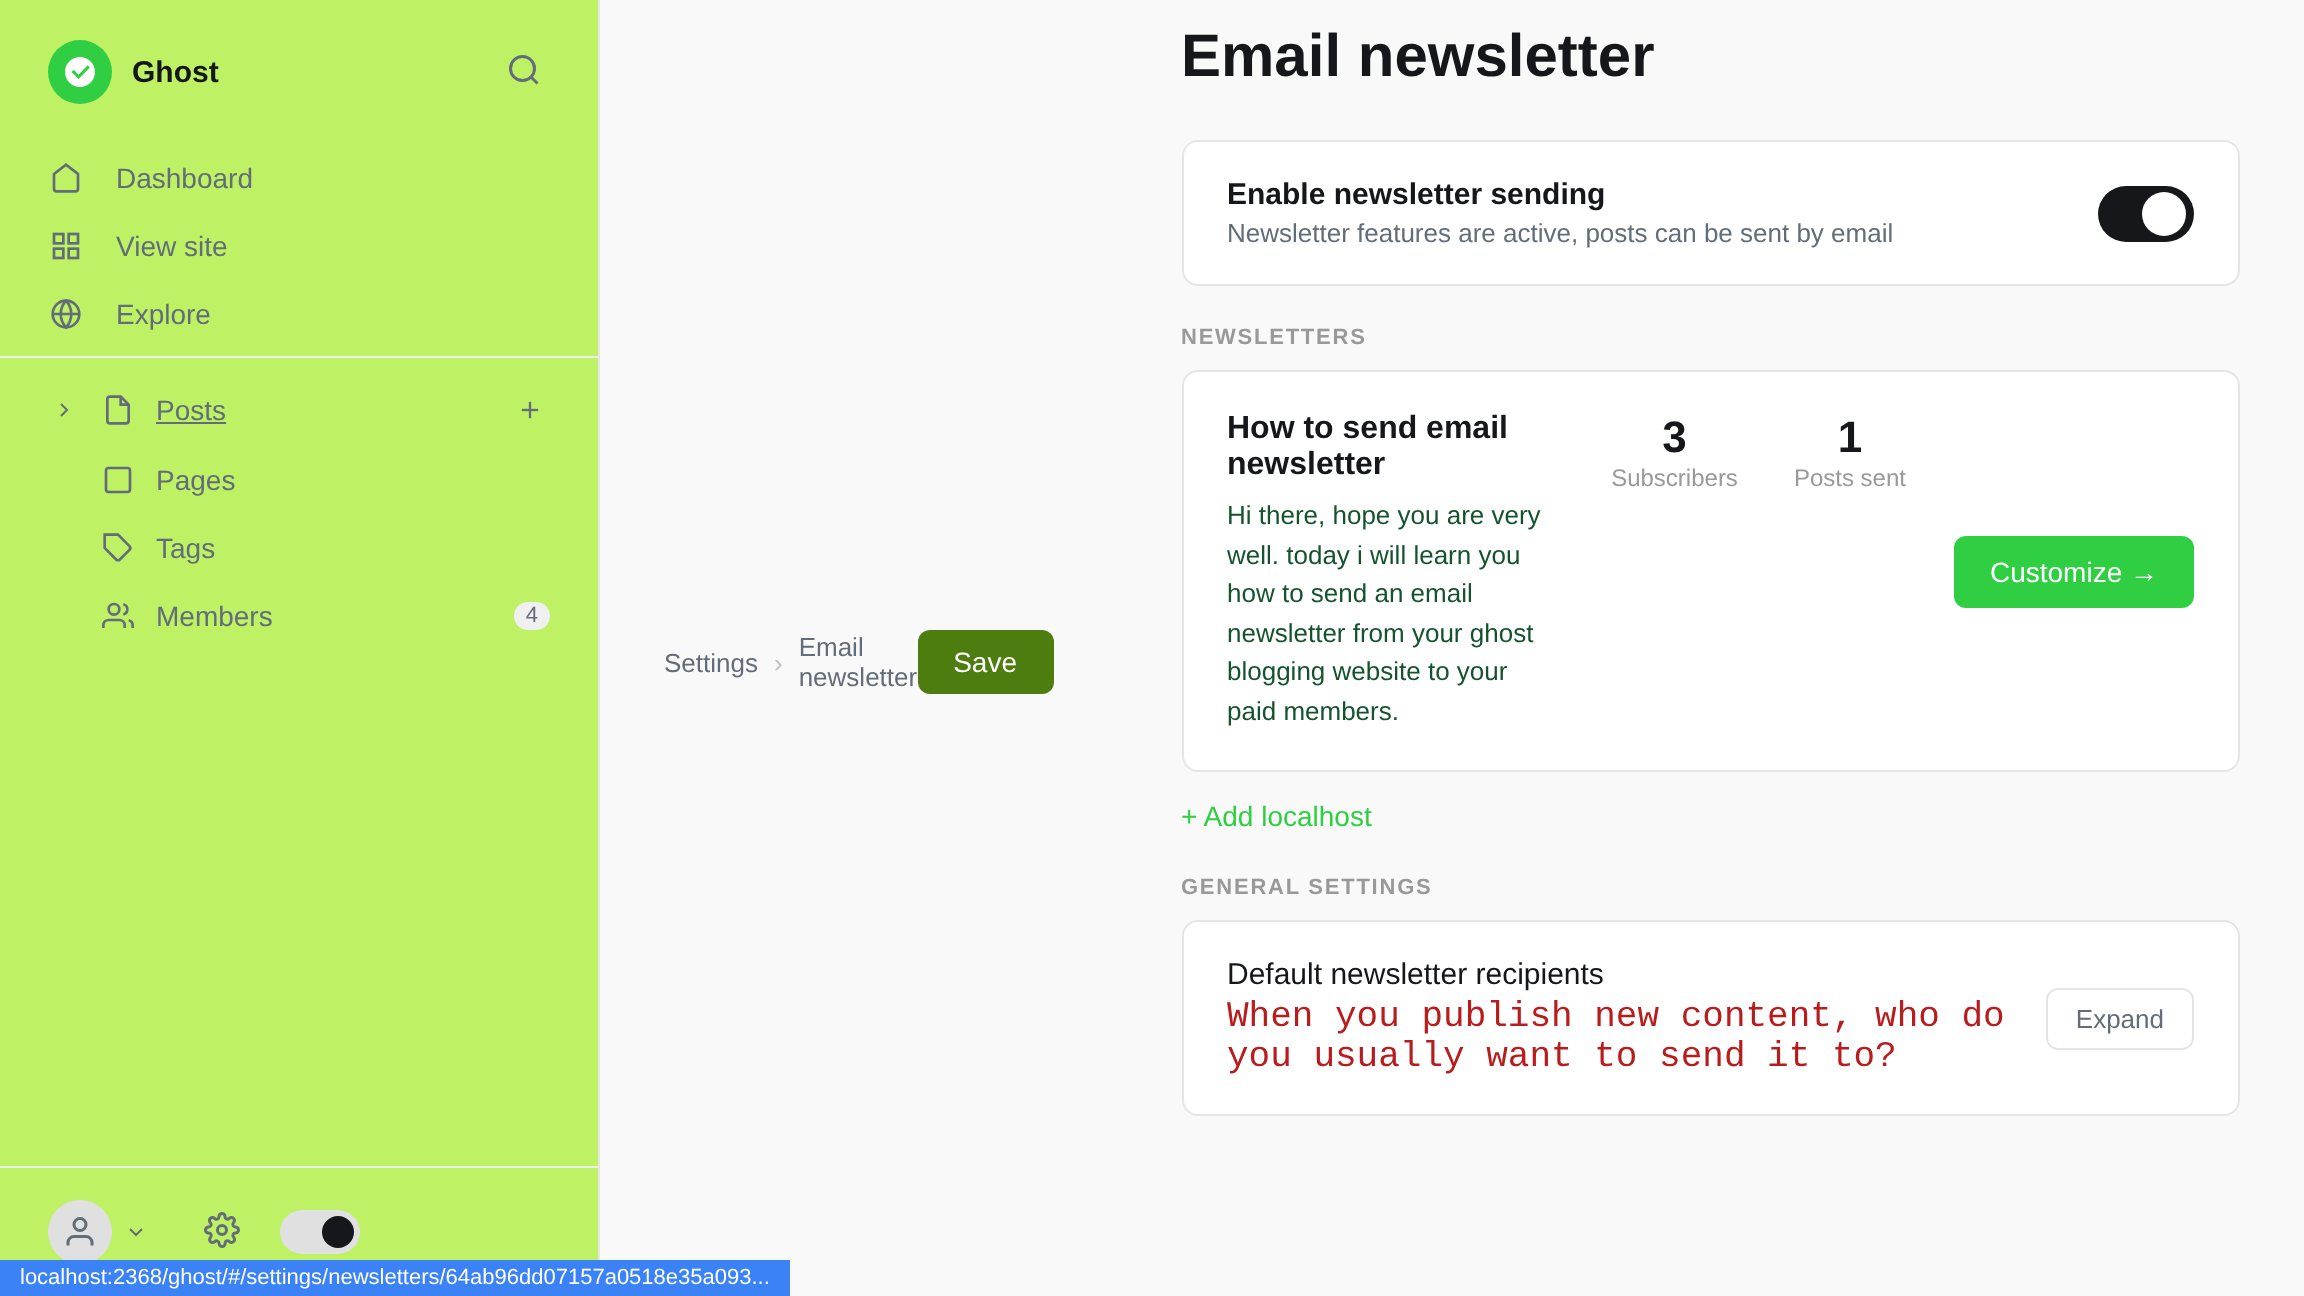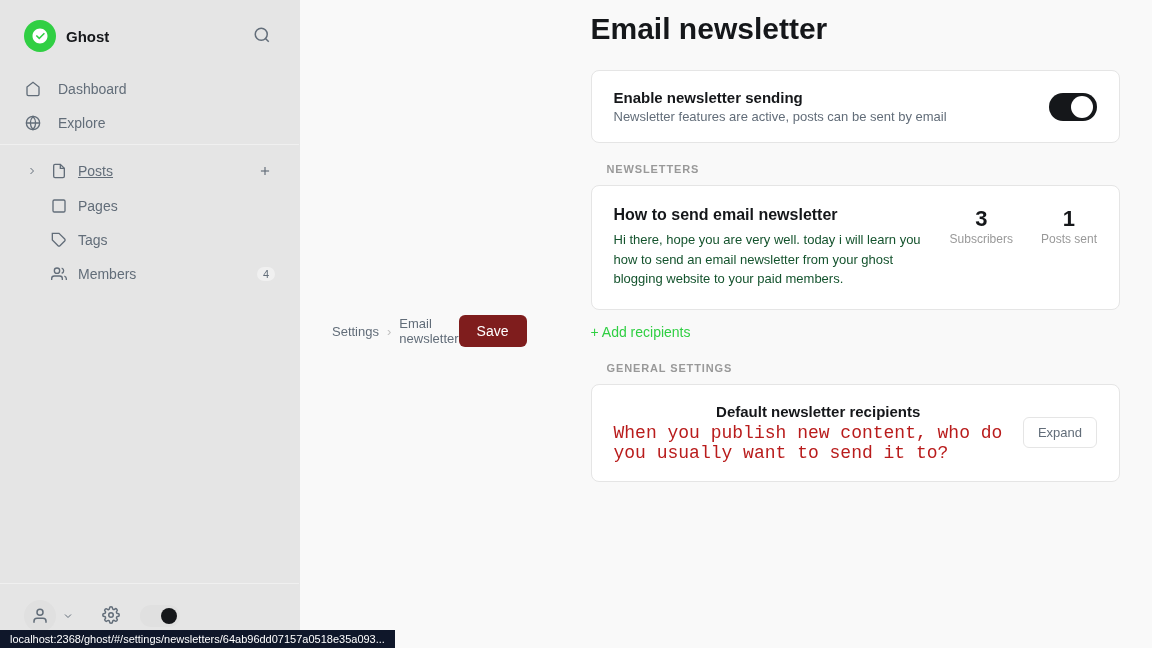--- a/index.html
+++ b/index.html
@@ -2,21 +2,21 @@
 <html><head>
   <meta charset="utf-8">
   <style>
     * { box-sizing: border-box; margin: 0; padding: 0; }
     body { font-family: -apple-system, BlinkMacSystemFont, 'Segoe UI', sans-serif; background: #f9f9f9; display: flex; height: 648px; width: 1152px; overflow: hidden; }
 
     
     .sidebar {
       width: 300px;
       min-width: 300px;
-      background: #e5e5e5;
+      background: #bef264;
       border-right: 1px solid #e5e5e5;
       display: flex;
       flex-direction: column;
       height: 100%;
       padding: 0;
     }
     .sidebar-header {
       display: flex;
       align-items: center;
       justify-content: space-between;
@@ -155,21 +155,21 @@
       padding: 14px 32px 0;
     }
     .breadcrumb {
       display: flex;
       align-items: center;
       gap: 8px;
       font-size: 13px;
       color: #626d79;
     }
     .save-btn {
-      background: #7f1d1d;
+      background: #4d7c0f;
       color: #fff;
       border: none;
       border-radius: 6px;
       padding: 8px 18px;
       font-size: 14px;
       font-weight: 500;
       cursor: pointer;
     }
 
     
@@ -221,21 +221,21 @@
       transition: 0.2s;
     }
 
     
     .section-label {
       font-size: 11px;
       font-weight: 700;
       letter-spacing: 0.08em;
       color: #999;
       text-transform: uppercase;
-      margin: 20px 16px 10px;
+      margin: 20px 0 10px;
     }
 
     
     .newsletter-card {
       background: #fff;
       border: 1px solid #e5e5e5;
       border-radius: 8px;
       padding: 20px 22px;
       display: flex;
       align-items: flex-start;
@@ -288,40 +288,40 @@
     
     .recipients-card {
       background: #fff;
       border: 1px solid #e5e5e5;
       border-radius: 8px;
       padding: 18px 22px;
       display: flex;
       align-items: center;
       justify-content: space-between;
     }
-    .recipients-label { font-size: 15px; font-weight: 700; color: #15171a; margin-bottom: 3px; text-align: center; }
+    .recipients-label { font-size: 15px; font-weight: 400; color: #15171a; margin-bottom: 3px; }
     .recipients-desc { font-size: 18px; color: #b91c1c; font-family: Liberation Mono, monospace; }
     .expand-btn {
       background: none;
       border: 1px solid #e5e5e5;
       border-radius: 6px;
       padding: 7px 14px;
       font-size: 13px;
       color: #626d79;
       cursor: pointer;
       font-weight: 500;
       text-align: right;
     }
 
     
     .status-bar {
       position: fixed;
       bottom: 0;
       left: 0;
-      background: #0f172a;
+      background: #3b82f6;
       color: #fff;
       font-size: 11px;
       padding: 3px 10px;
       z-index: 100;
     }
 
     
     .main-wrapper::-webkit-scrollbar { width: 8px; }
     .main-wrapper::-webkit-scrollbar-track { background: #f0f0f0; }
     .main-wrapper::-webkit-scrollbar-thumb { background: #ccc; border-radius: 4px; }
@@ -348,20 +348,31 @@
   </div>
 
   <nav class="nav-section">
     <div class="nav-item">
       <span class="nav-icon">
         <svg width="16" height="16" viewBox="0 0 24 24" fill="none" stroke="currentColor" stroke-width="2">
             <path d="m3 9 9-7 9 7v11a2 2 0 0 1-2 2H5a2 2 0 0 1-2-2z"></path>
           </svg>
       </span>
       <span>Dashboard</span>
+    </div>
+    <div class="nav-item">
+      <span class="nav-icon">
+        <svg width="16" height="16" viewBox="0 0 24 24" fill="none" stroke="currentColor" stroke-width="2">
+            <rect x="3" y="3" width="7" height="7"></rect>
+            <rect x="14" y="3" width="7" height="7"></rect>
+            <rect x="3" y="14" width="7" height="7"></rect>
+            <rect x="14" y="14" width="7" height="7"></rect>
+          </svg>
+      </span>
+      <span>View site</span>
     </div>
     <div class="nav-item">
       <span class="nav-icon">
         <svg width="16" height="16" viewBox="0 0 24 24" fill="none" stroke="currentColor" stroke-width="2">
             <circle cx="12" cy="12" r="10"></circle>
             <path d="M2 12h20M12 2a15.3 15.3 0 0 1 4 10 15.3 15.3 0 0 1-4 10 15.3 15.3 0 0 1-4-10 15.3 15.3 0 0 1 4-10z"></path>
           </svg>
       </span>
       <span>Explore</span>
     </div>
@@ -476,23 +487,24 @@
       <div class="newsletter-stats">
         <div class="stat-item">
           <div class="stat-value">3</div>
           <div class="stat-label">Subscribers</div>
         </div>
         <div class="stat-item">
           <div class="stat-value">1</div>
           <div class="stat-label">Posts sent</div>
         </div>
       </div>
-    </div>
-
-    <button class="add-newsletter-btn">+ Add recipients</button>
+      <button class="customize-btn">Customize →</button>
+    </div>
+
+    <button class="add-newsletter-btn">+ Add localhost</button>
 
     <div class="section-label" style="margin-top:16px;">GENERAL SETTINGS</div>
 
     <div class="recipients-card">
       <div>
         <div class="recipients-label">Default newsletter recipients</div>
         <div class="recipients-desc">When you publish new content, who do you usually want to send it to?</div>
       </div>
       <button class="expand-btn">Expand</button>
     </div>

